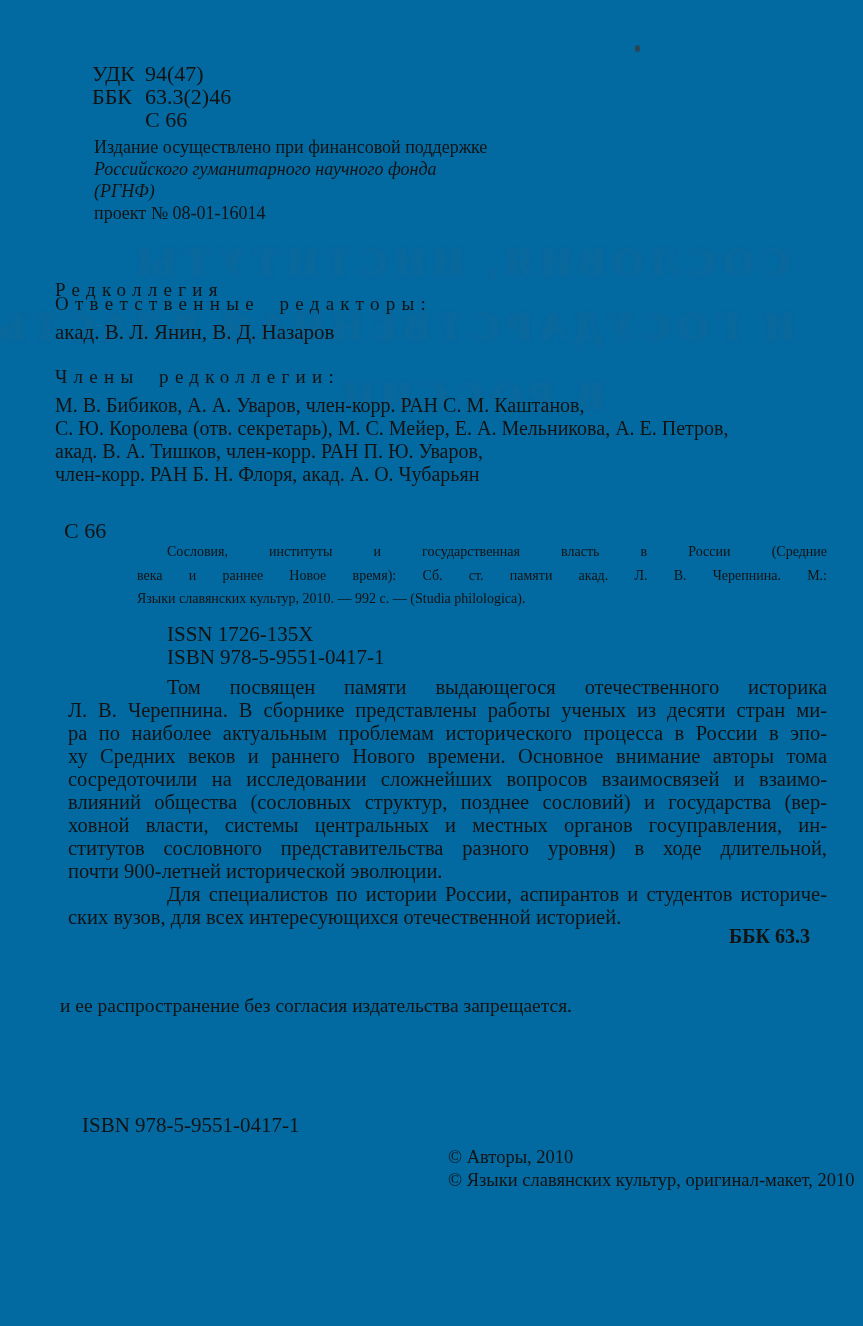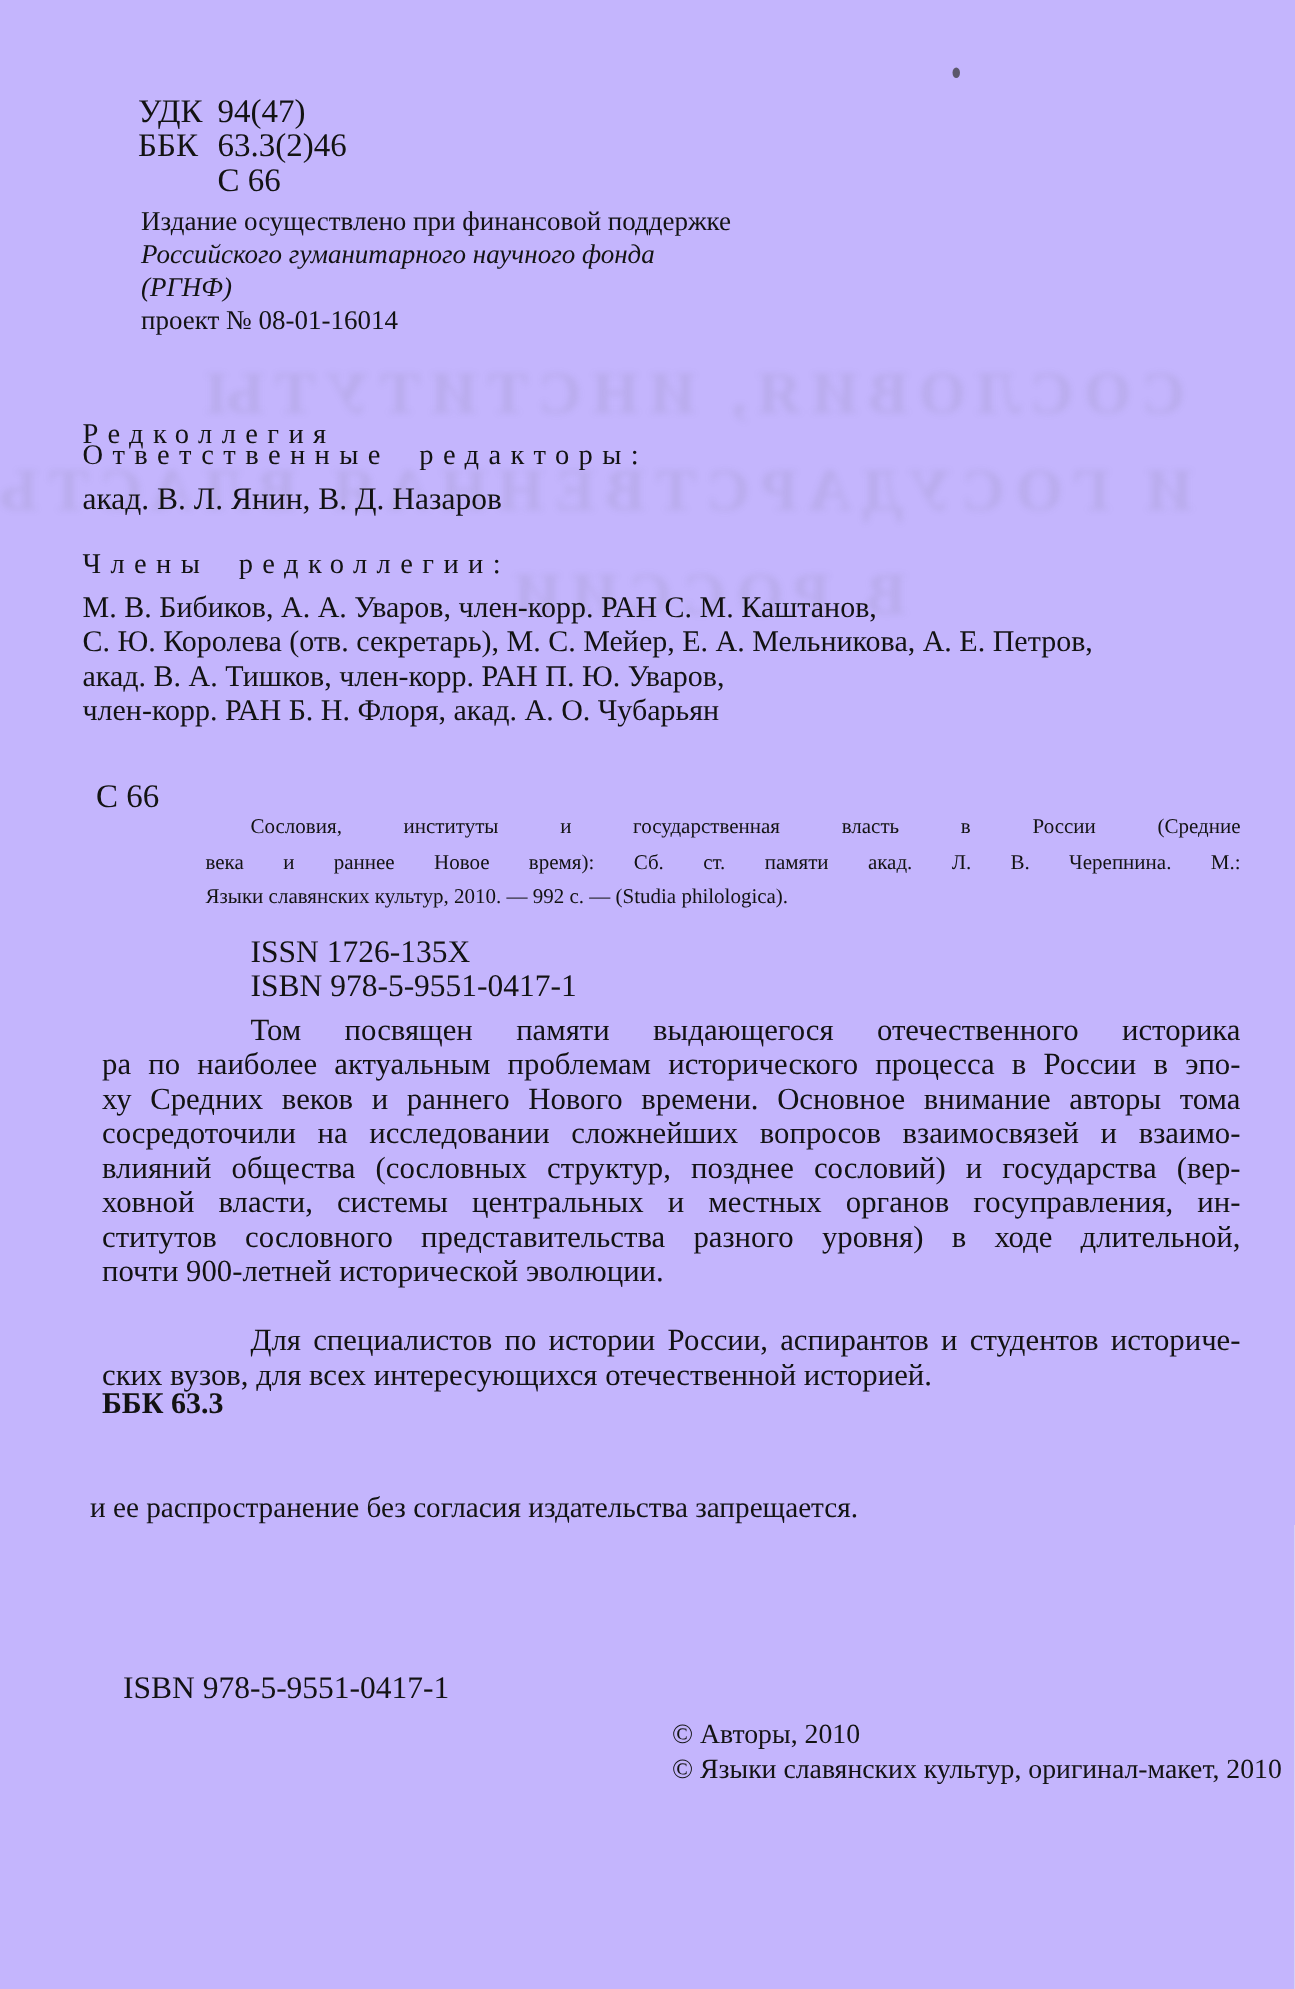--- a/index.html
+++ b/index.html
@@ -1,18 +1,18 @@
 <!DOCTYPE html>
 <html><head>
 <meta charset="utf-8">
 <style>
   html,body{margin:0;padding:0;background:#e9e9e9;}
   .page{
     position:relative;width:863px;height:1326px;margin:0 auto;
-    background:#c4b5fd;color:#131313;overflow:hidden;
+    background:#0369a1;color:#131313;overflow:hidden;
     font-family:"Liberation Serif","DejaVu Serif",serif;
   }
   .abs{position:absolute;}
   .line{margin:0;padding:0;}
   
   .jl{text-align:justify;text-align-last:justify;}
   .centered{text-align:left;}
   .spaced{letter-spacing:0.33em;word-spacing:0.45em;}
   
   .codes{display:grid;grid-template-columns:53px auto;font-size:22px;line-height:23px;}
@@ -78,35 +78,36 @@
       <div class="line jl">Сословия, институты и государственная власть в России (Средние</div>
       <div class="line jl">века и раннее Новое время): Сб. ст. памяти акад. Л. В. Черепнина. М.:</div>
       <div class="line">Языки славянских культур, 2010. — 992 с. — (Studia philologica).</div>
     </div>
 
   <div class="abs" style="left:167px;top:622px;font-size:21px;">ISSN 1726-135X</div>
   <div class="abs" style="left:167px;top:645px;font-size:21px;">ISBN 978-5-9551-0417-1</div>
 
   <div class="abs indent-99" style="left:68px;top:676px;width:759px;font-size:20.5px;line-height:23px;">
       <div class="line jl">Том посвящен памяти выдающегося отечественного историка</div>
+      <div class="line jl">Л. В. Черепнина. В сборнике представлены работы ученых из десяти стран ми-</div>
       <div class="line jl">ра по наиболее актуальным проблемам исторического процесса в России в эпо-</div>
       <div class="line jl">ху Средних веков и раннего Нового времени. Основное внимание авторы тома</div>
       <div class="line jl">сосредоточили на исследовании сложнейших вопросов взаимосвязей и взаимо-</div>
       <div class="line jl">влияний общества (сословных структур, позднее сословий) и государства (вер-</div>
       <div class="line jl">ховной власти, системы центральных и местных органов госуправления, ин-</div>
       <div class="line jl">ститутов сословного представительства разного уровня) в ходе длительной,</div>
       <div class="line">почти 900-летней исторической эволюции.</div>
     </div>
 
   <div class="abs indent-99" style="left:68px;top:883px;width:759px;font-size:20.5px;line-height:23px;">
       <div class="line jl">Для специалистов по истории России, аспирантов и студентов историче-</div>
       <div class="line">ских вузов, для всех интересующихся отечественной историей.</div>
     </div>
 
-  <div class="abs" style="left:68px;top:925px;width:742px;font-size:20px;font-weight:bold;">ББК 63.3</div>
+  <div class="abs" style="left:68px;top:925px;width:742px;font-size:20px;font-weight:bold;text-align:right;">ББК 63.3</div>
 
   <div class="abs centered" style="left:60px;top:995px;width:790px;font-size:19.5px;line-height:22.5px;">
       <div class="line">и ее распространение без согласия издательства запрещается.</div>
     </div>
 
   <div class="abs" style="left:82px;top:1113px;font-size:21px;">ISBN 978-5-9551-0417-1</div>
 
   <div class="abs" style="left:448px;top:1146px;font-size:18.5px;line-height:23px;">
       <div class="line">© Авторы, 2010</div>
       <div class="line">© Языки славянских культур, оригинал-макет,  2010</div>

